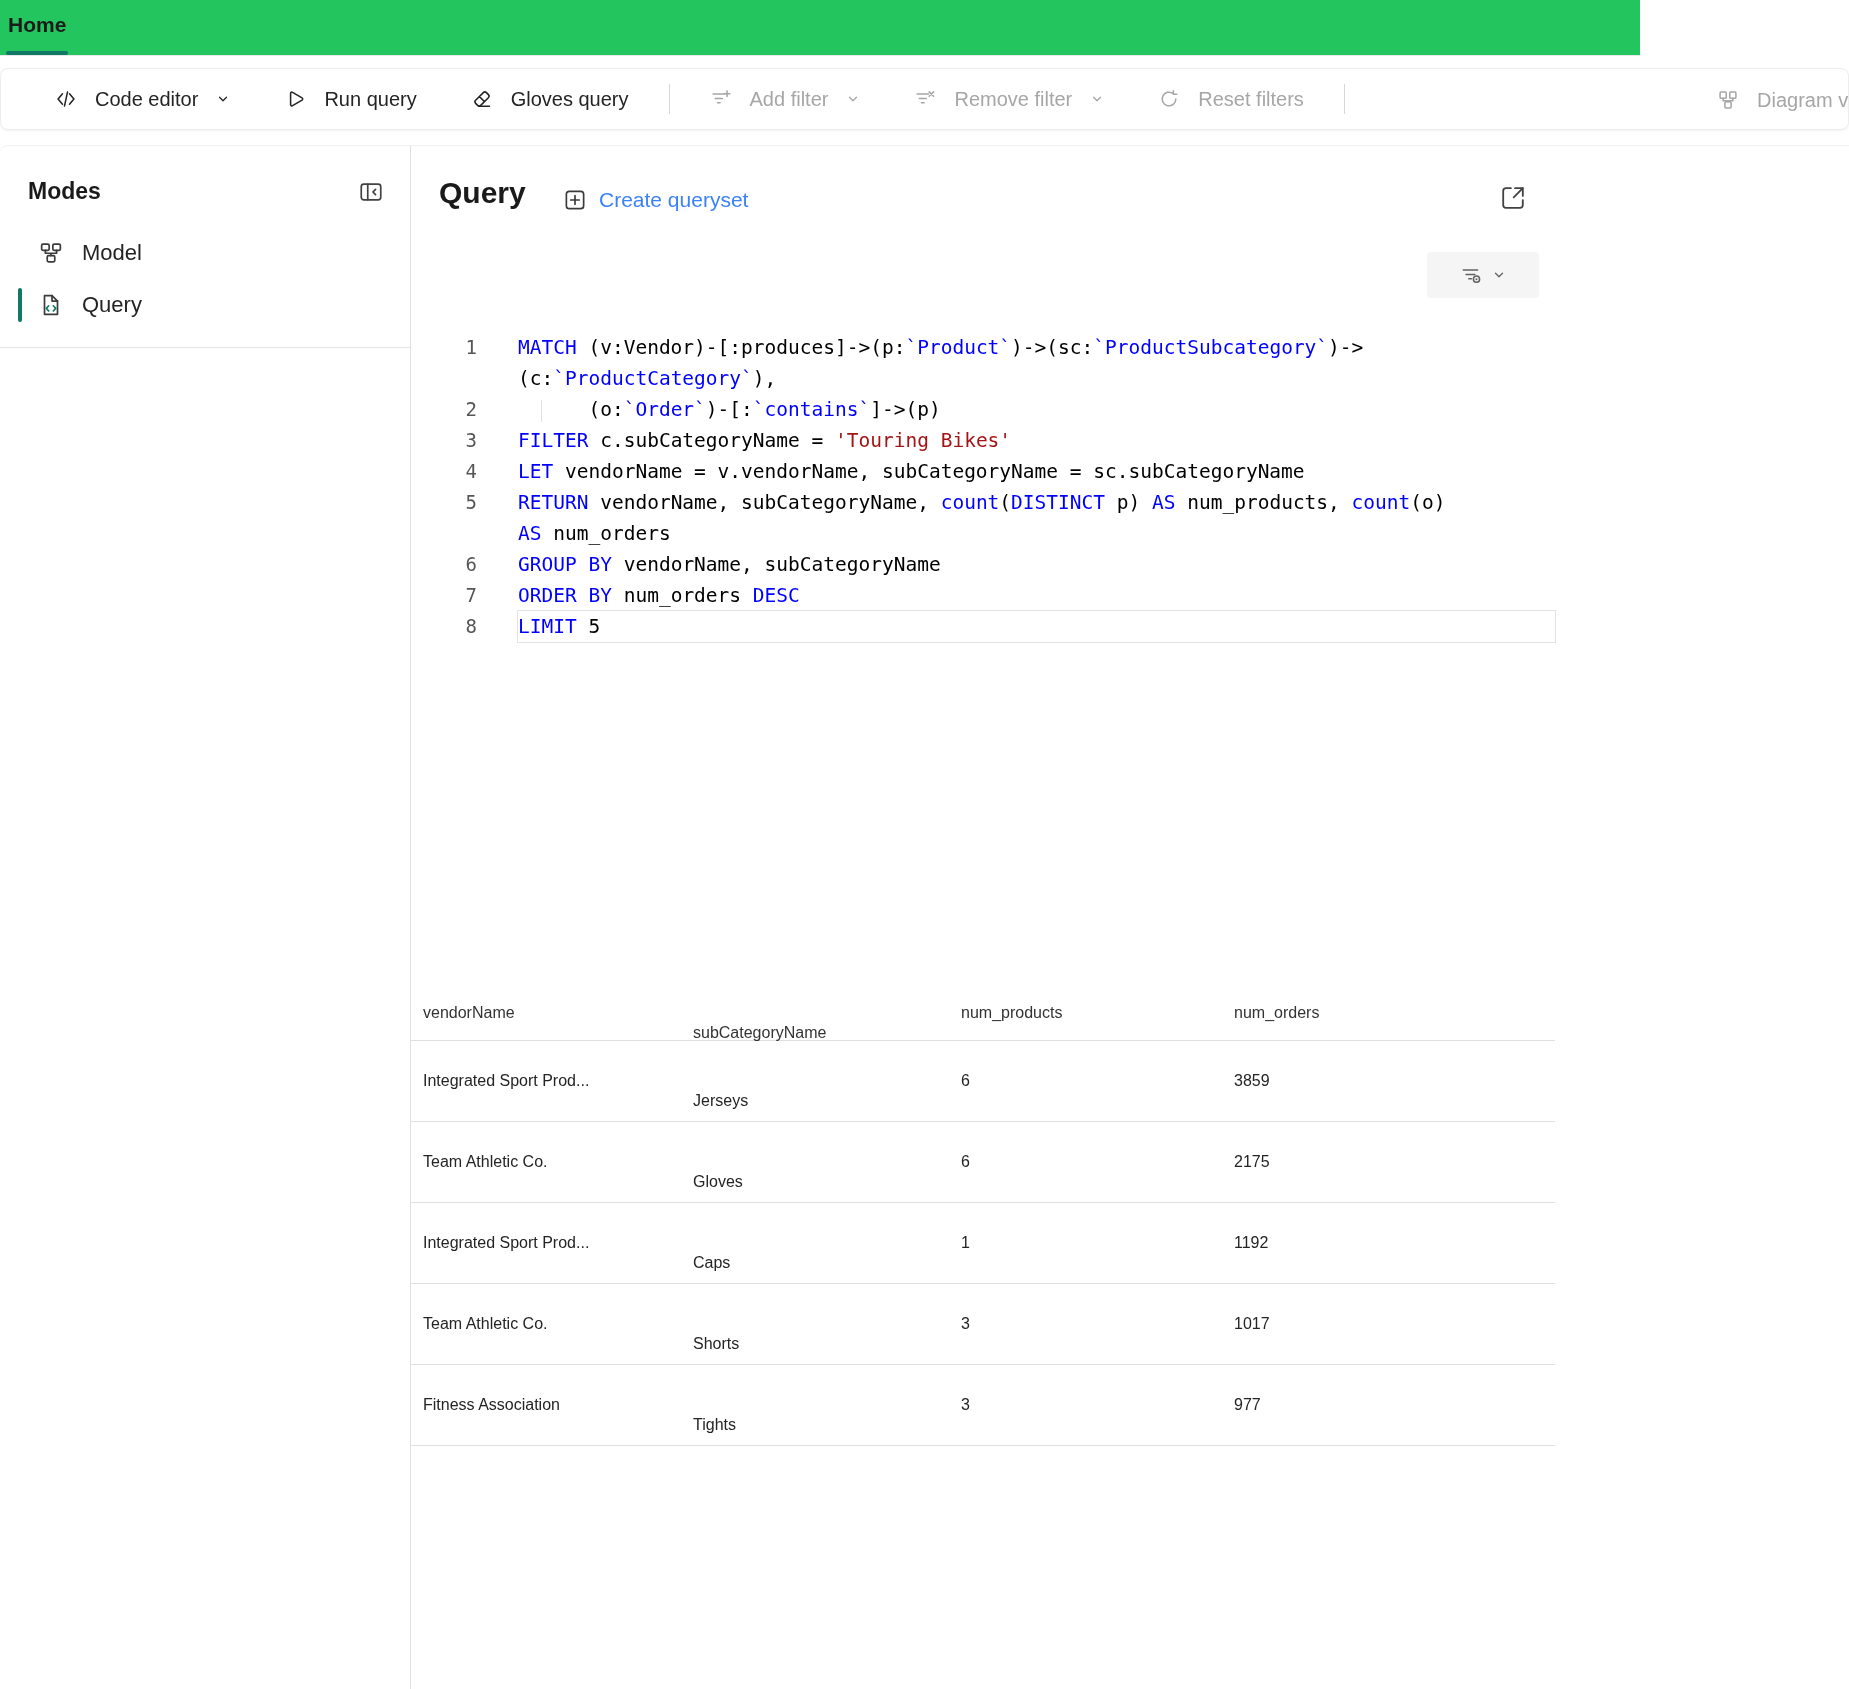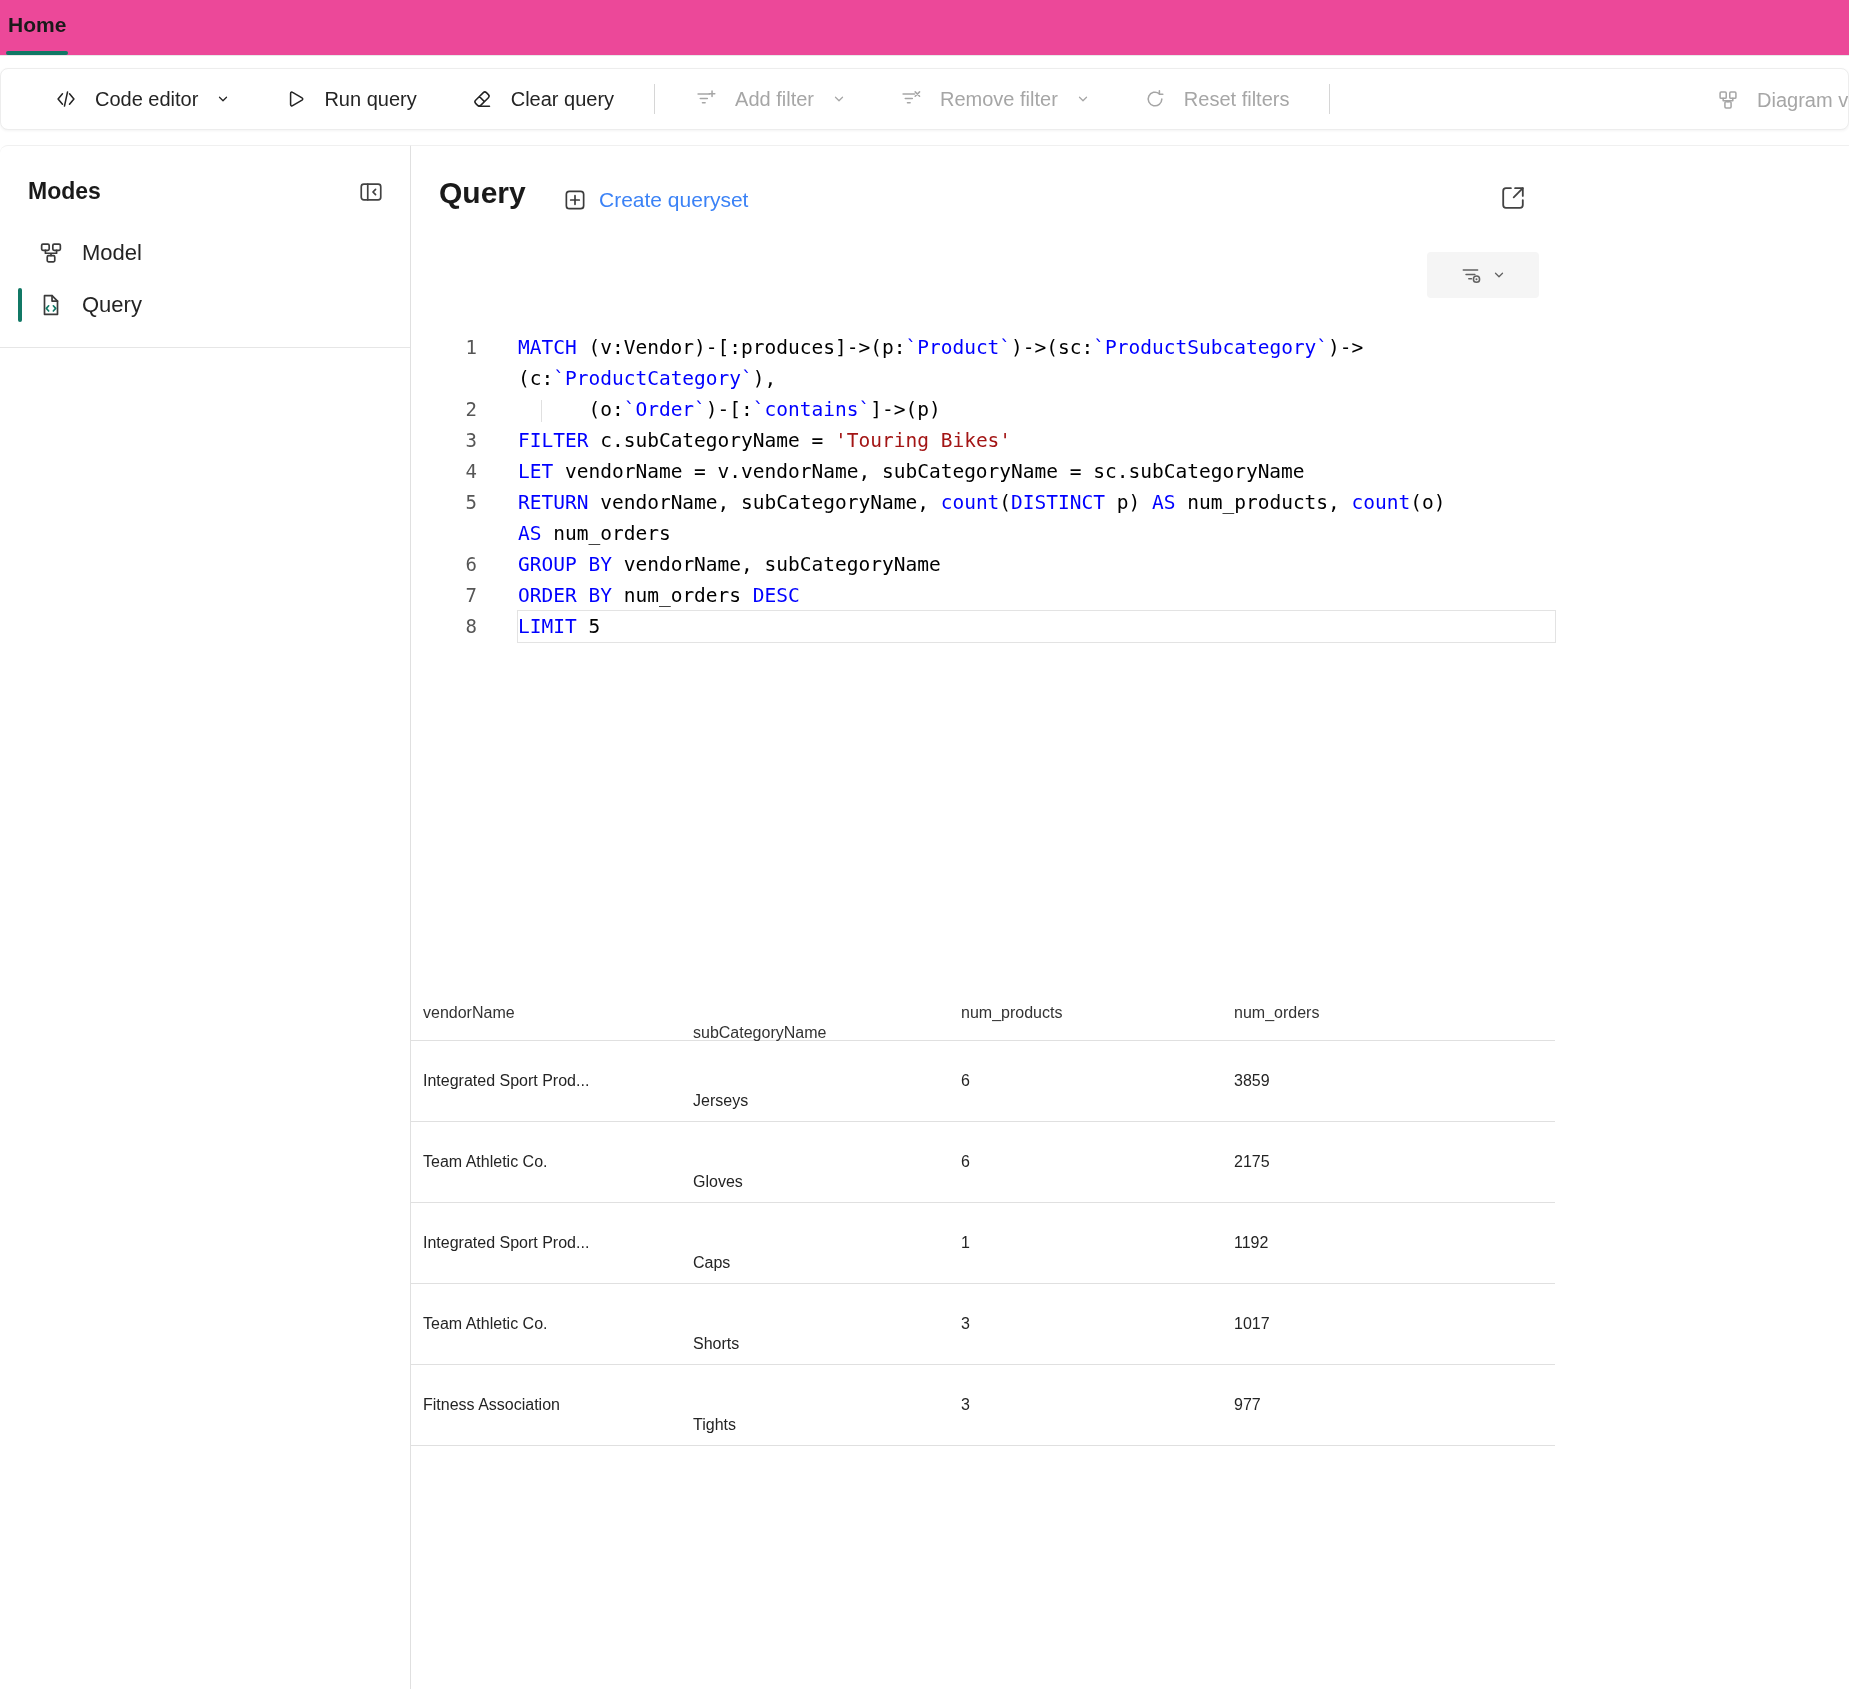--- a/index.html
+++ b/index.html
@@ -7,21 +7,21 @@
   body {
     background:#ffffff;
     font-family:"Liberation Sans", sans-serif;
     color:#242424;
     position:relative;
     overflow:hidden;
   }
   .icon svg { display:block; }
 
   
-  #header { position:absolute; left:0; top:0; width:1849px; height:56px; border-bottom:1px solid #e8e8e8; background:#ec4899; }
+  #header { position:absolute; left:0; top:0; width:1640px; height:56px; border-bottom:1px solid #e8e8e8; background:#22c55e; }
   .home-tab { position:absolute; left:8px; top:13px; font-size:21px; font-weight:700; color:#1a1a1a; }
   .home-underline { position:absolute; left:6px; bottom:0; width:62px; height:4px; background:#117865; border-radius:2px; }
 
   
   #toolbar { position:absolute; left:0; top:68px; width:1849px; height:62px; background:#fff;
              border:1px solid #ededed; border-radius:8px; box-shadow:0 1px 3px rgba(0,0,0,.05);
              display:flex; align-items:center; padding-left:40px; overflow:hidden; }
   .tb-btn { flex:0 0 auto; display:flex; align-items:center; gap:18px; padding:0 14px; height:44px;
             border-radius:6px; font-size:20px; color:#242424; margin-right:26px; cursor:pointer; white-space:nowrap; }
   .tb-btn.disabled { color:#a6a6a6; cursor:default; }
@@ -104,21 +104,21 @@
     <span>Run query</span>
   </div>
 
   <div class="tb-btn">
     <span class="icon">
       <svg width="22" height="22" viewBox="0 0 20 20" fill="none" stroke="currentColor" stroke-width="1.4" stroke-linecap="round" stroke-linejoin="round">
           <path d="m11.2 4.2-7 7a2 2 0 0 0 0 2.8l1.8 1.8a2 2 0 0 0 2.8 0l7-7a2 2 0 0 0 0-2.8l-1.8-1.8a2 2 0 0 0-2.8 0ZM7.6 7.8l4.6 4.6"></path>
           <path d="M7.4 16.6h9.4"></path>
         </svg>
     </span>
-    <span>Clear query</span>
+    <span>Gloves query</span>
   </div>
 
   <div class="tb-sep"></div>
 
   <div class="tb-btn disabled">
     <span class="icon">
       <svg width="22" height="22" viewBox="0 0 20 20" fill="none" stroke="currentColor" stroke-width="1.4" stroke-linecap="round" stroke-linejoin="round">
           <path d="M2.8 5.5h10.4M4.8 9.5h6.4M6.8 13.5h2.4"></path>
           <path d="M15.5 2.8v5M13 5.3h5"></path>
         </svg>

